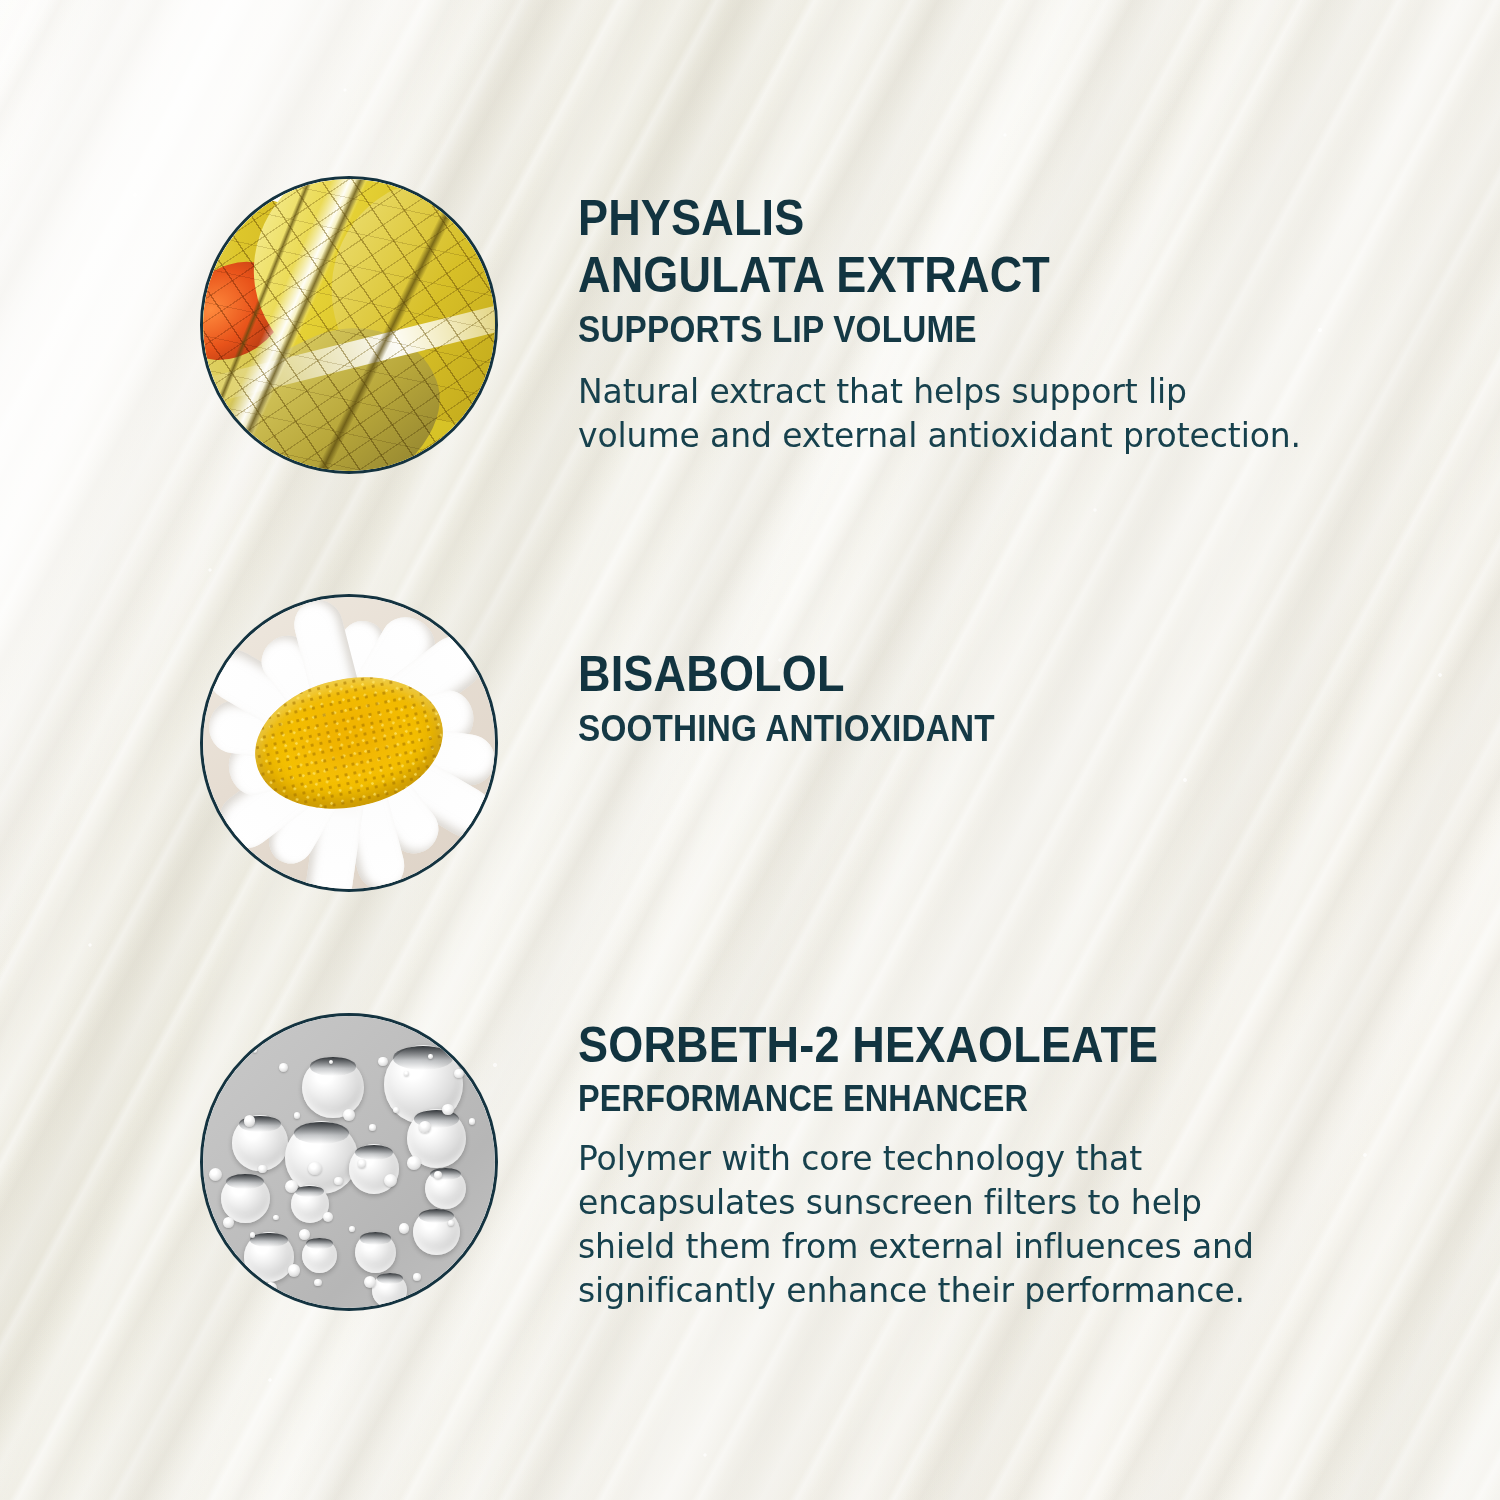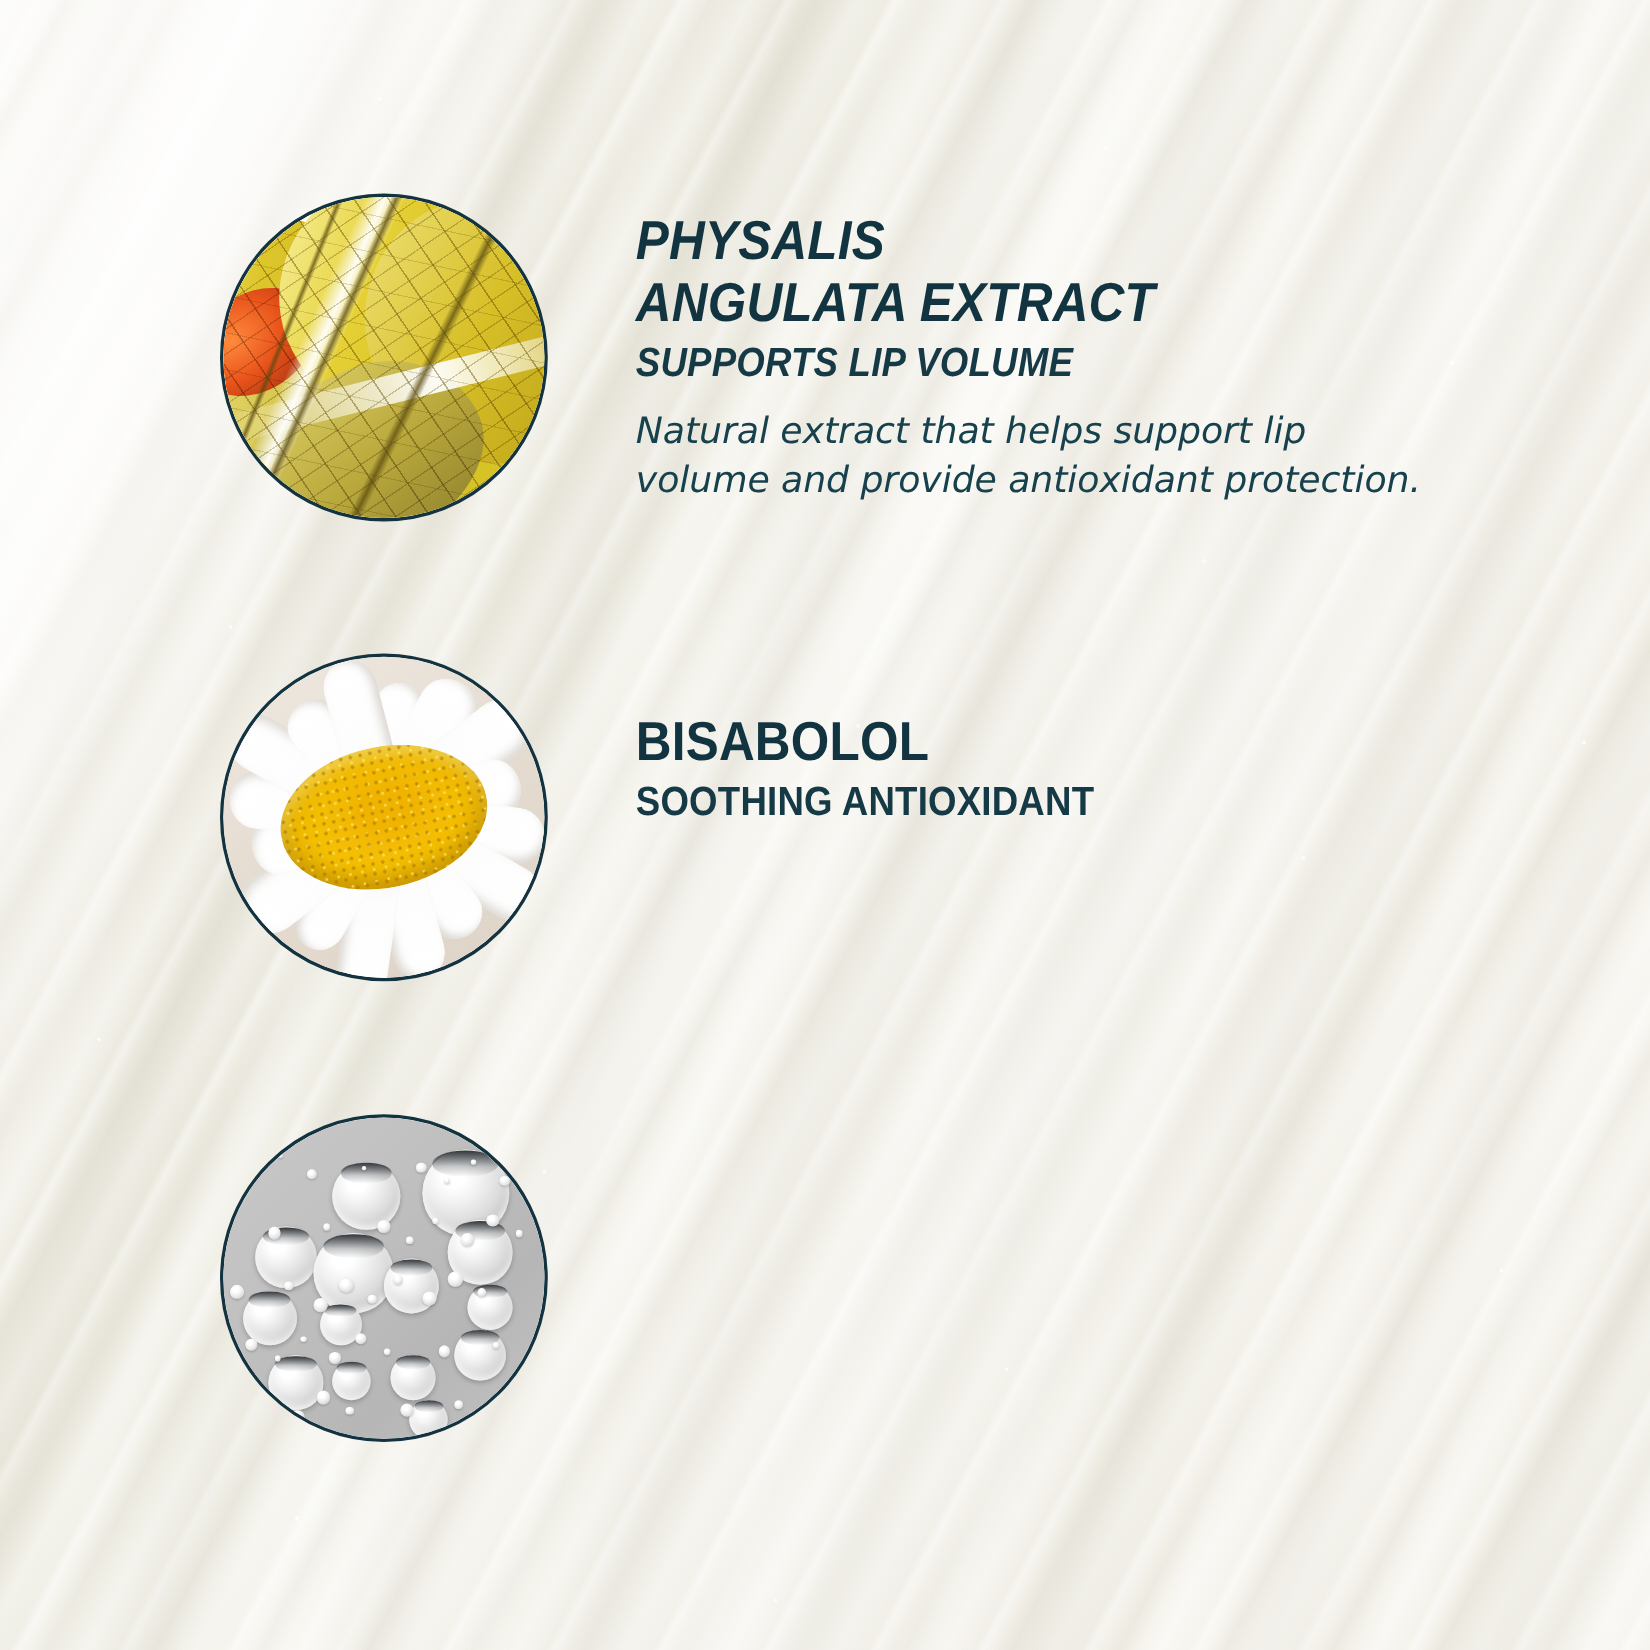--- a/index.html
+++ b/index.html
@@ -148,21 +148,21 @@
     box-shadow:inset 0 -4px 7px rgba(255,255,255,.8), 0 2px 5px rgba(0,0,0,.22);}
   .bub::after{content:"";position:absolute;left:12%;top:1%;width:76%;height:30%;
     border-radius:50%;
     background:linear-gradient(180deg,rgba(40,44,48,.95),rgba(90,96,102,.35) 60%,rgba(255,255,255,0));}
   .bub-s{position:absolute;border-radius:50%;
     background:radial-gradient(circle at 38% 32%, #ffffff 0 22%, #e6e6e6 60%, #b5b5b5 100%);
     box-shadow:0 1px 2px rgba(0,0,0,.2);}
 
   
   .copy{margin-left:80px;padding-top:0;}
-  .r1 .copy{padding-top:14px;font-style:italic;}
+  .r1 .copy{padding-top:14px;}
   .r2 .copy{padding-top:52px;}
   .r3 .copy{padding-top:4px;}
 
   .title{
     font-family:"Liberation Sans", sans-serif;
     font-weight:700;
     color:#123440;
     font-size:50px;
     line-height:57px;
     letter-spacing:.2px;
@@ -224,21 +224,21 @@
         <div class="rib rib-c"></div>
         <div class="rib rib-a"></div>
         <div class="rib rib-b"></div>
       </div>
     </div>
     <div class="copy">
       <h2 class="title">PHYSALIS
 ANGULATA EXTRACT</h2>
       <div class="subtitle">SUPPORTS LIP VOLUME</div>
       <p class="body">Natural extract that helps support lip
-volume and provide antioxidant protection.</p>
+volume and external antioxidant protection.</p>
     </div>
   </div>
 
   <div class="row row-2 r2">
     <div class="medallion">
       <div class="med-inner chamomile">
         <div class="petals" id="petals">
             <div class="petal" style="transform: rotate(8deg) scaleY(0.82) scaleX(0.86);"></div>
             <div class="petal" style="transform: rotate(30.5deg) scaleY(0.94) scaleX(1.06);"></div>
             <div class="petal" style="transform: rotate(53deg) scaleY(1.07) scaleX(1.03);"></div>
@@ -321,15 +321,23 @@
           <div class="bub-s" style="left: 33%; top: 73%; width: 3.6%; height: 3.6%;"></div>
           <div class="bub-s" style="left: 86%; top: 18%; width: 3.26667%; height: 3.26667%;"></div>
           <div class="bub-s" style="left: 45%; top: 55%; width: 2.93333%; height: 2.93333%;"></div>
           <div class="bub-s" style="left: 4%; top: 0%; width: 2.6%; height: 2.6%;"></div>
           <div class="bub-s" style="left: 57%; top: 37%; width: 2.26667%; height: 2.26667%;"></div>
           <div class="bub-s" style="left: 16%; top: 74%; width: 1.93333%; height: 1.93333%;"></div>
           <div class="bub-s" style="left: 69%; top: 19%; width: 1.6%; height: 1.6%;"></div>
           <div class="bub-s" style="left: 28%; top: 56%; width: 4.6%; height: 4.6%;"></div>
         </div>
     </div>
+    <div class="copy">
+      <h2 class="title">SORBETH-2 HEXAOLEATE</h2>
+      <div class="subtitle">PERFORMANCE ENHANCER</div>
+      <p class="body">Polymer with core technology that
+encapsulates sunscreen filters to help
+shield them from external influences and
+significantly enhance their performance.</p>
+    </div>
   </div>
 
 </div>
 
 </body></html>

